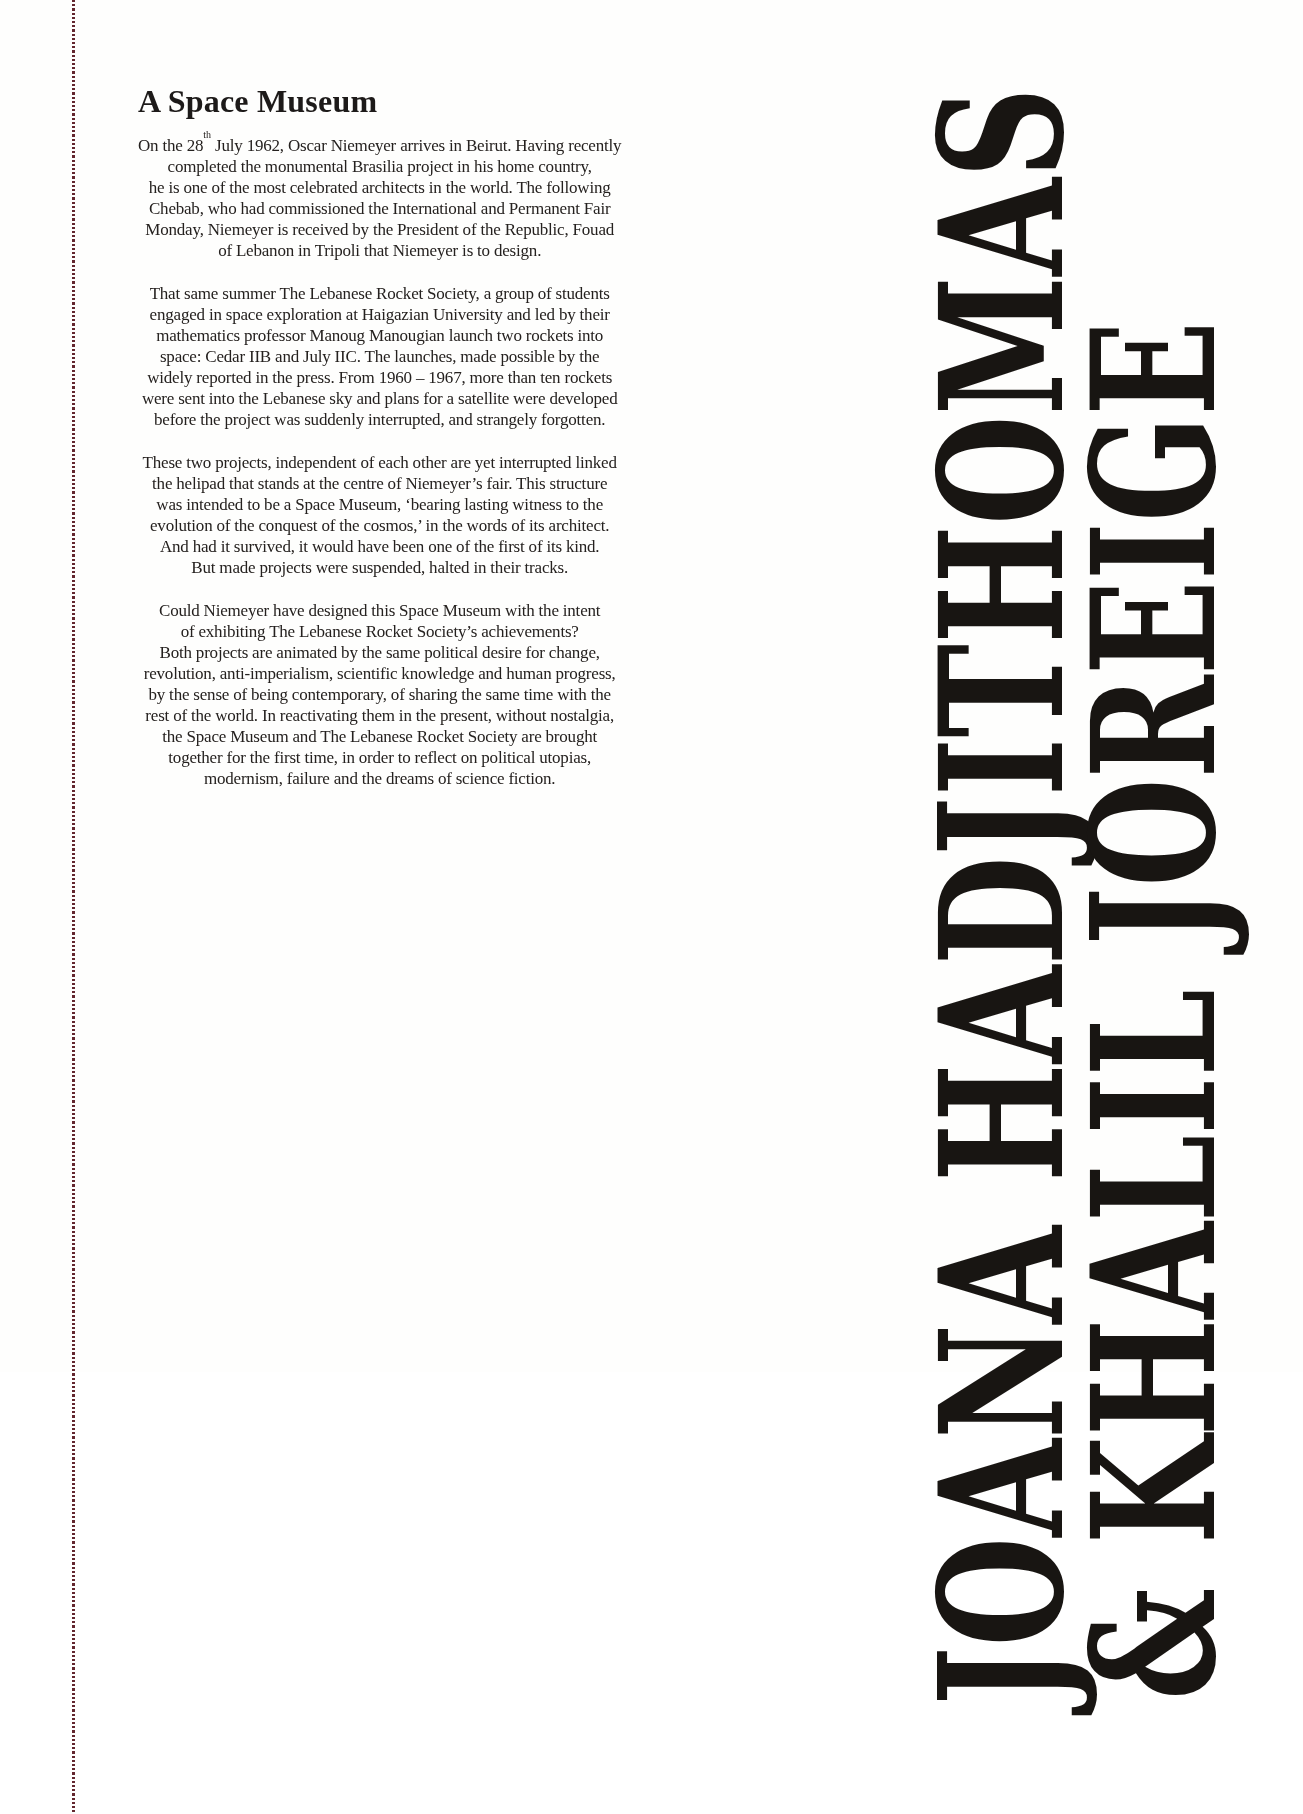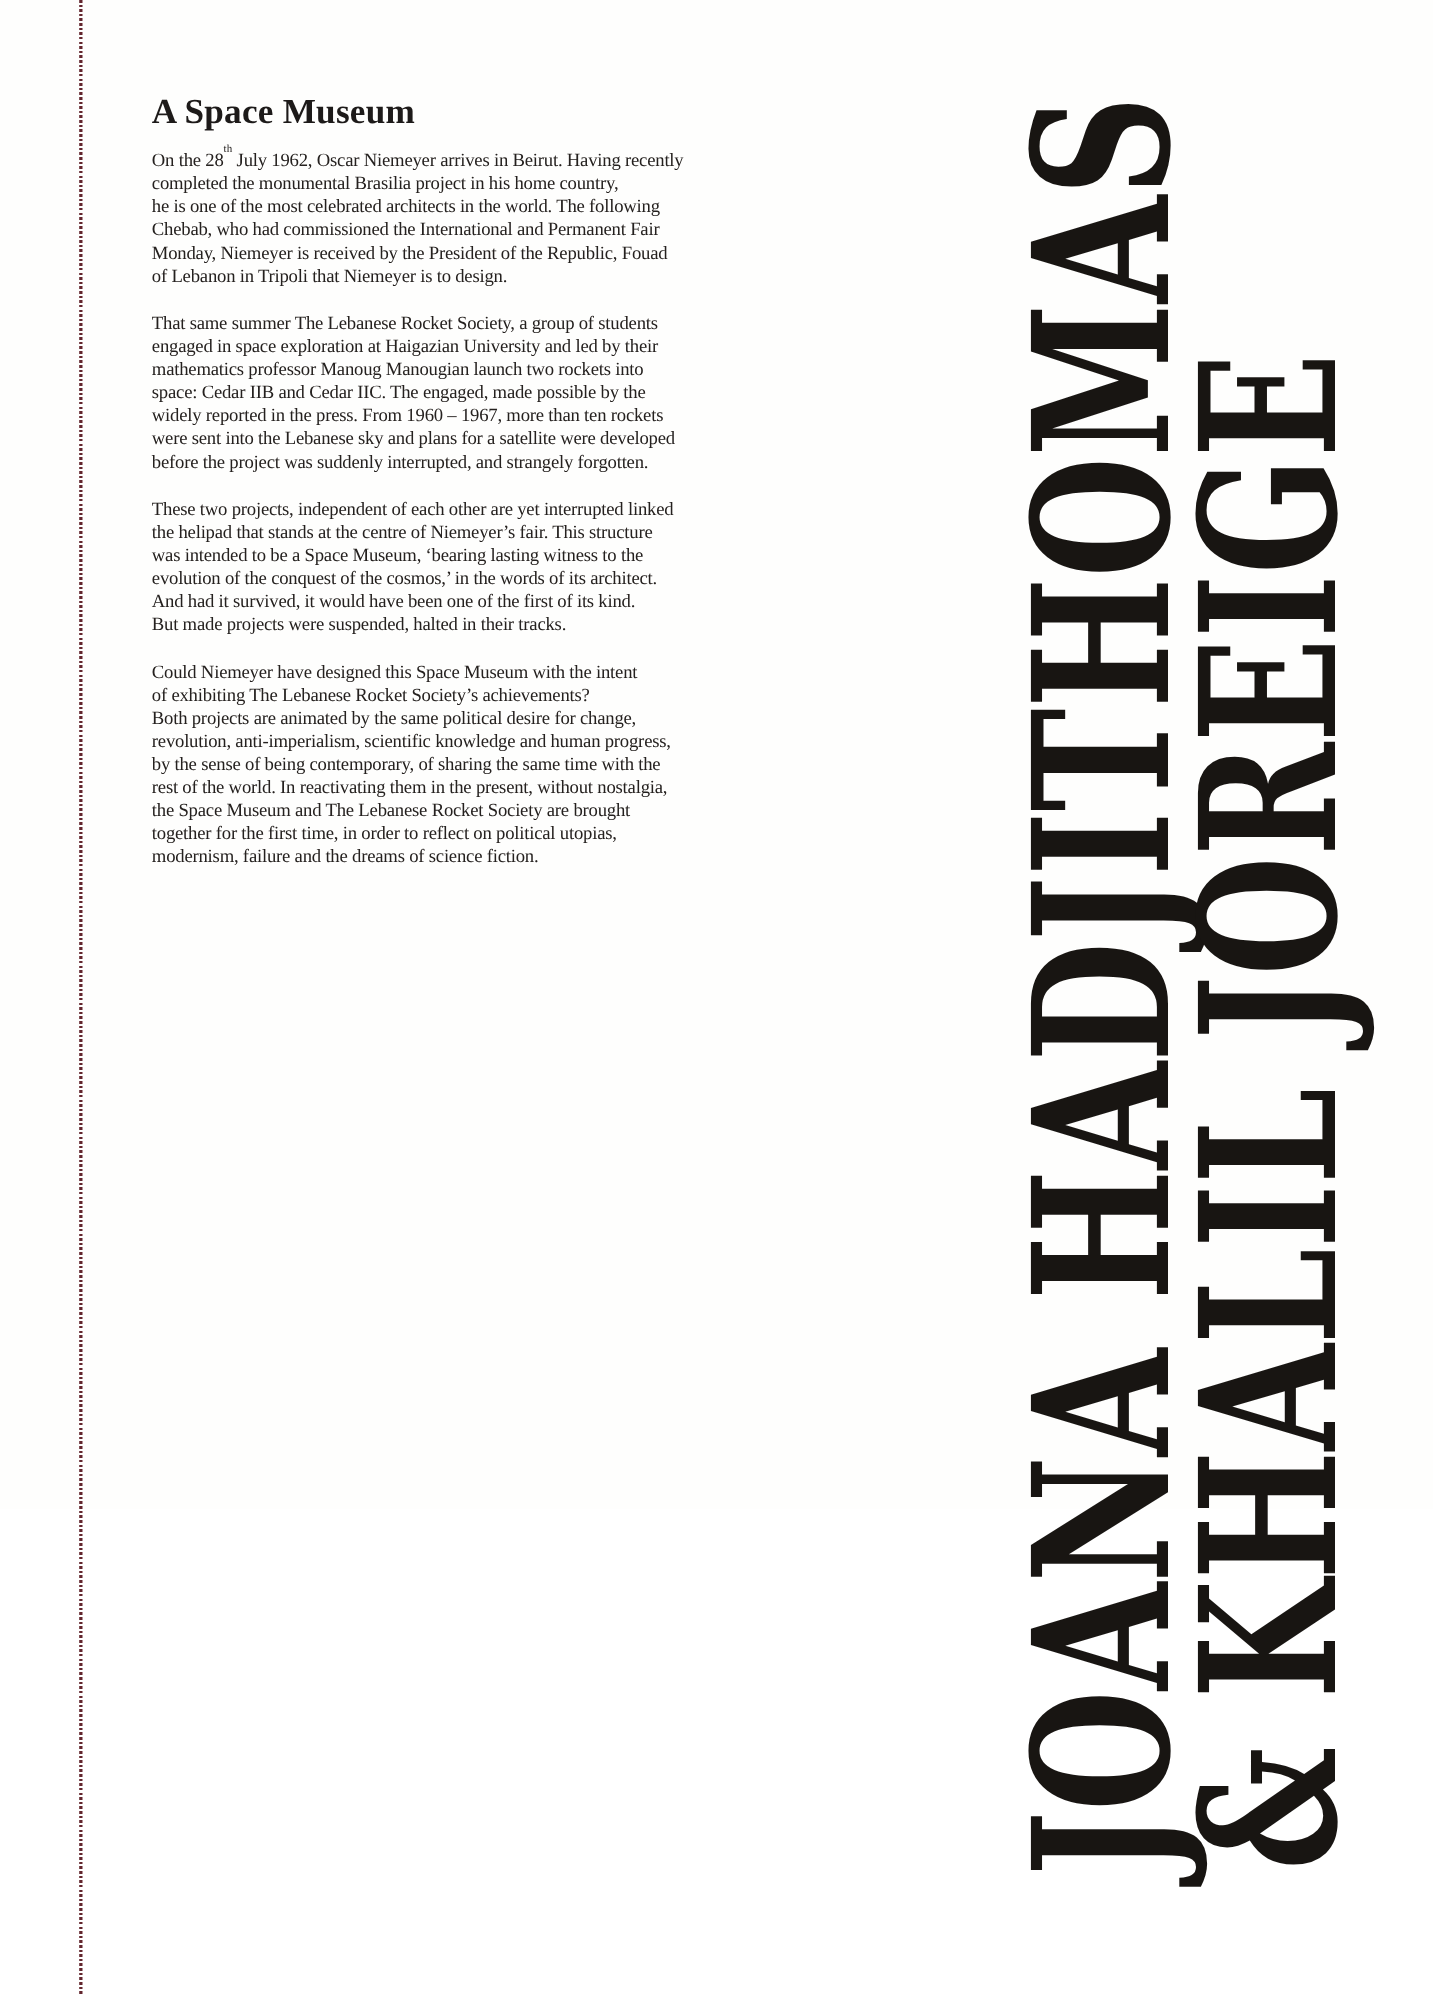--- a/index.html
+++ b/index.html
@@ -24,21 +24,21 @@
     position:absolute; left:138px; top:62px;
     font-size:32px; font-weight:bold; color:#1d1a19;
     letter-spacing:0.2px; white-space:nowrap;
   }
   .article {
     position:absolute; left:138px; top:135px;
     font-size:17px; line-height:21px; color:#25211f;
     letter-spacing:-0.2px;
   }
   .para { margin:0 0 22px 0; padding:0; }
-  .line { display:block; white-space:pre; }
+  .line { display:block; white-space:pre;text-align:center; }
   sup.ord {
     font-size:10px; position:relative; top:-6px;
     letter-spacing:0; line-height:0;
   }
   .names-svg { position:absolute; left:0; top:0; }
   .vname {
     font-family:"DejaVu Serif", serif;
     font-weight:bold;
     font-size:171px;
     fill:#181512;
@@ -61,21 +61,21 @@
       <span class="line">he is one of the most celebrated architects in the world. The following</span>
       <span class="line">Chebab, who had commissioned the International and Permanent Fair</span>
       <span class="line">Monday, Niemeyer is received by the President of the Republic, Fouad</span>
       <span class="line">of Lebanon in Tripoli that Niemeyer is to design.</span>
     </p>
 
     <p class="para">
       <span class="line">That same summer The Lebanese Rocket Society, a group of students</span>
       <span class="line">engaged in space exploration at Haigazian University and led by their</span>
       <span class="line">mathematics professor Manoug Manougian launch two rockets into</span>
-      <span class="line">space: Cedar IIB and Cedar IIC. The engaged, made possible by the</span>
+      <span class="line">space: Cedar IIB and July IIC. The launches, made possible by the</span>
       <span class="line">widely reported in the press. From 1960 – 1967, more than ten rockets</span>
       <span class="line">were sent into the Lebanese sky and plans for a satellite were developed</span>
       <span class="line">before the project was suddenly interrupted, and strangely forgotten.</span>
     </p>
 
     <p class="para">
       <span class="line">These two projects, independent of each other are yet interrupted linked</span>
       <span class="line">the helipad that stands at the centre of Niemeyer’s fair. This structure</span>
       <span class="line">was intended to be a Space Museum, ‘bearing lasting witness to the</span>
       <span class="line">evolution of the conquest of the cosmos,’ in the words of its architect.</span>

